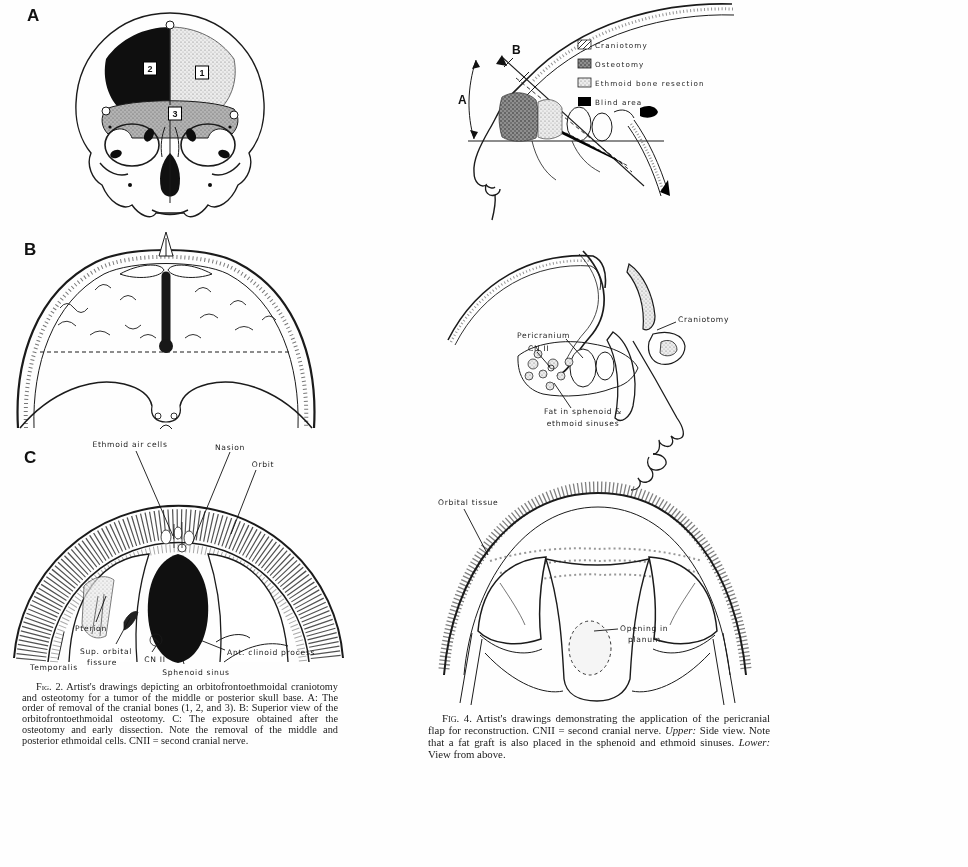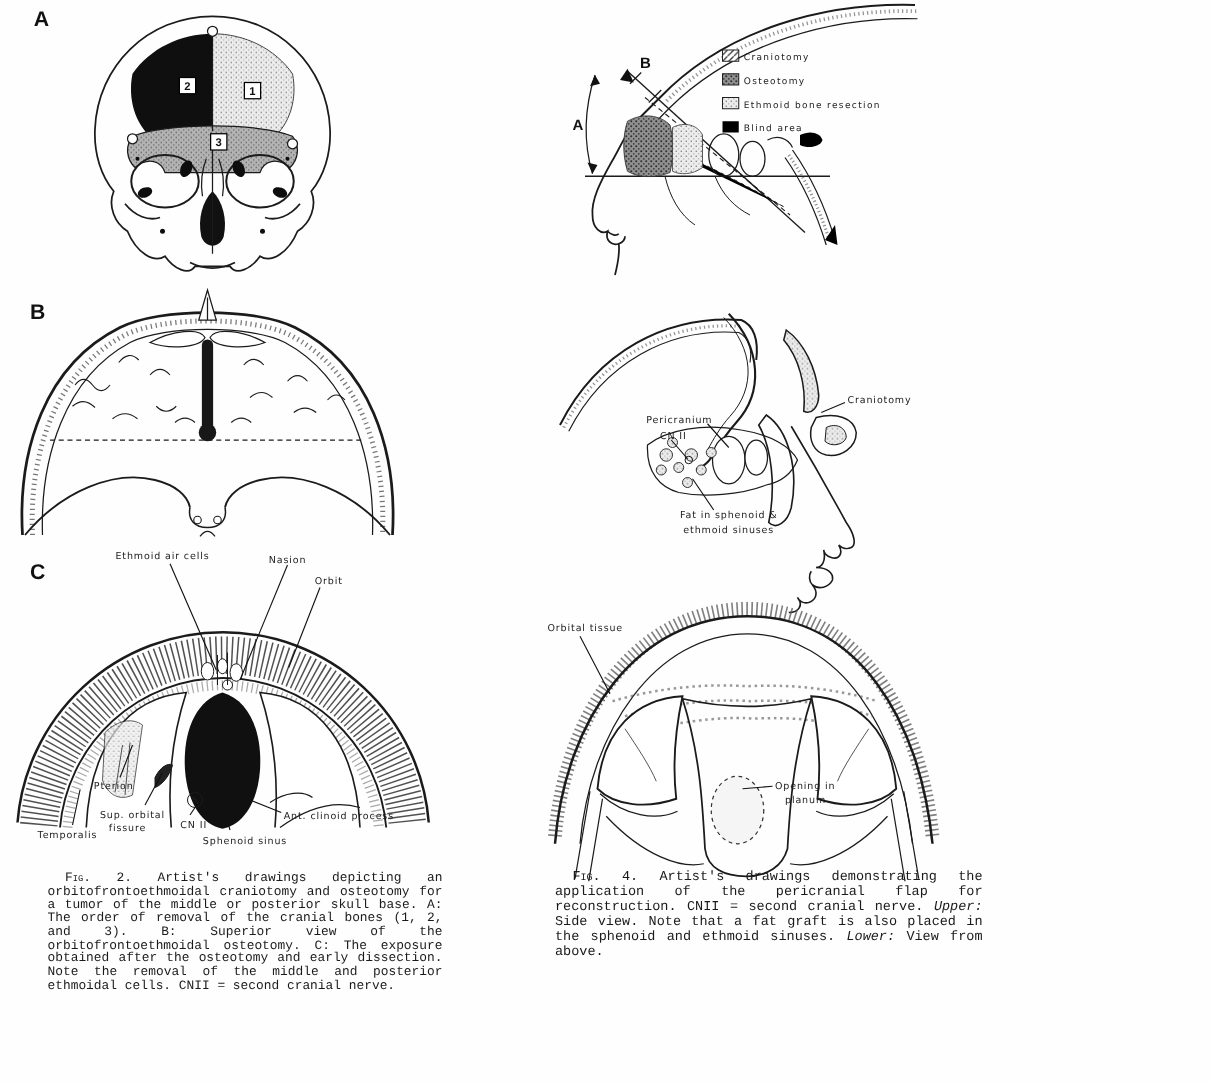--- a/index.html
+++ b/index.html
@@ -7,24 +7,24 @@
         font-family:"Liberation Sans",sans-serif;}
   .panel-letter{position:absolute;font-family:"Liberation Sans",sans-serif;
         font-weight:bold;font-size:17px;color:#111;}
   .fig{position:absolute;}
   svg{overflow:visible;}
   .ink{stroke:#1b1b1b;fill:none;}
   .fig-label{font-family:"DejaVu Sans",sans-serif;font-size:7.6px;letter-spacing:0.7px;fill:#1c1c1c;}
   .legend-label{font-family:"DejaVu Sans",sans-serif;font-size:7.2px;letter-spacing:1.1px;fill:#1c1c1c;}
   .angle-label{font-family:"Liberation Sans",sans-serif;font-size:12px;font-weight:bold;fill:#111;}
   .num-label{font-family:"Liberation Sans",sans-serif;font-size:9px;font-weight:bold;fill:#111;}
-  .caption{position:absolute;font-family:Liberation Mono, monospace;color:#1a1a1a;
-        text-align:justify;text-indent:14px;margin:16px;}
+  .caption{position:absolute;font-family:Liberation Serif, serif;color:#1a1a1a;
+        text-align:justify;text-indent:14px;margin:0;}
   #cap2{left:22px;top:682px;width:316px;font-size:10.3px;line-height:10.7px;}
-  #cap4{left:428px;top:680px;width:342px;font-size:10.8px;line-height:12.1px;}
+  #cap4{left:428px;top:712px;width:342px;font-size:10.8px;line-height:12.1px;}
   .figcap-label{font-variant:small-caps;}
   .ital{font-style:italic;}
 </style>
 </head>
 <body>
 
 <div class="page">
 
   <svg width="0" height="0" style="position:absolute" aria-hidden="true">
     <defs>

